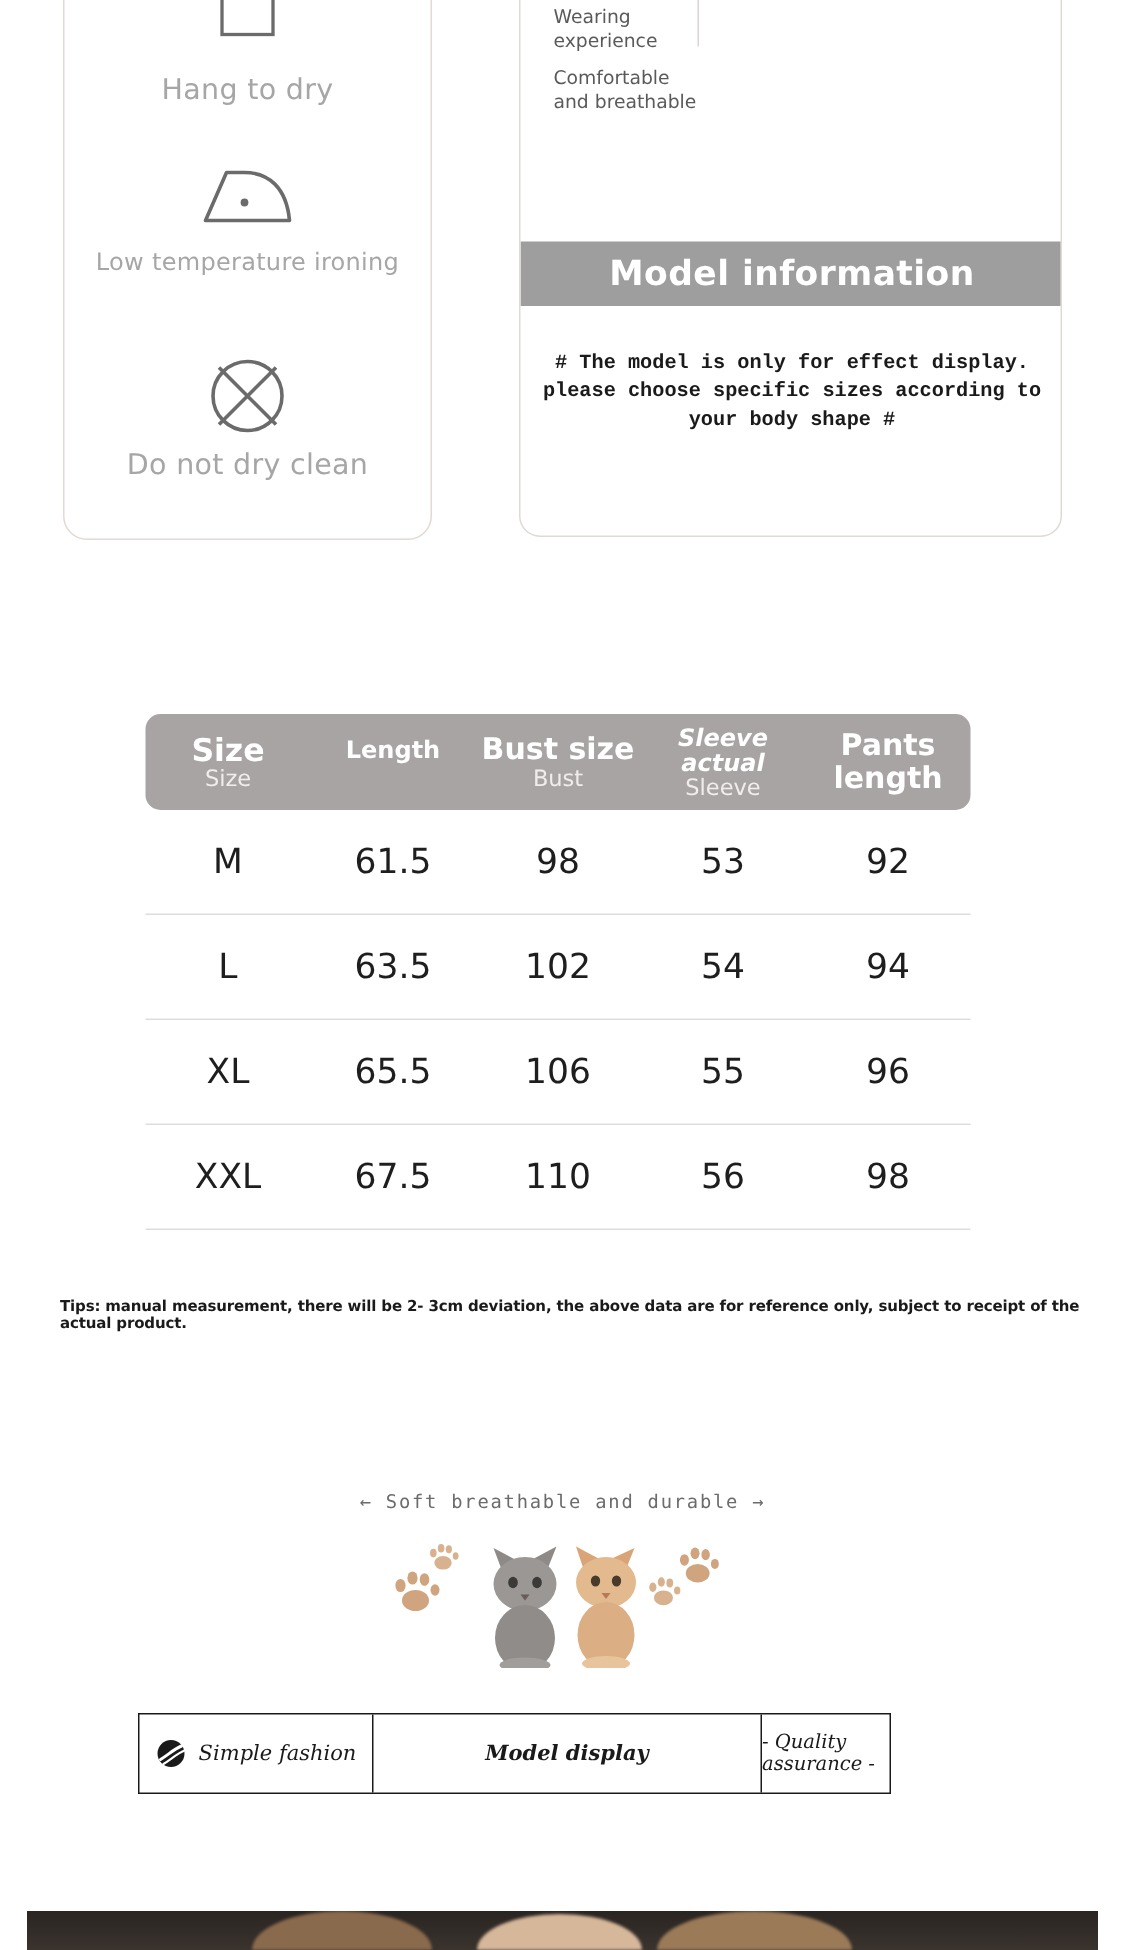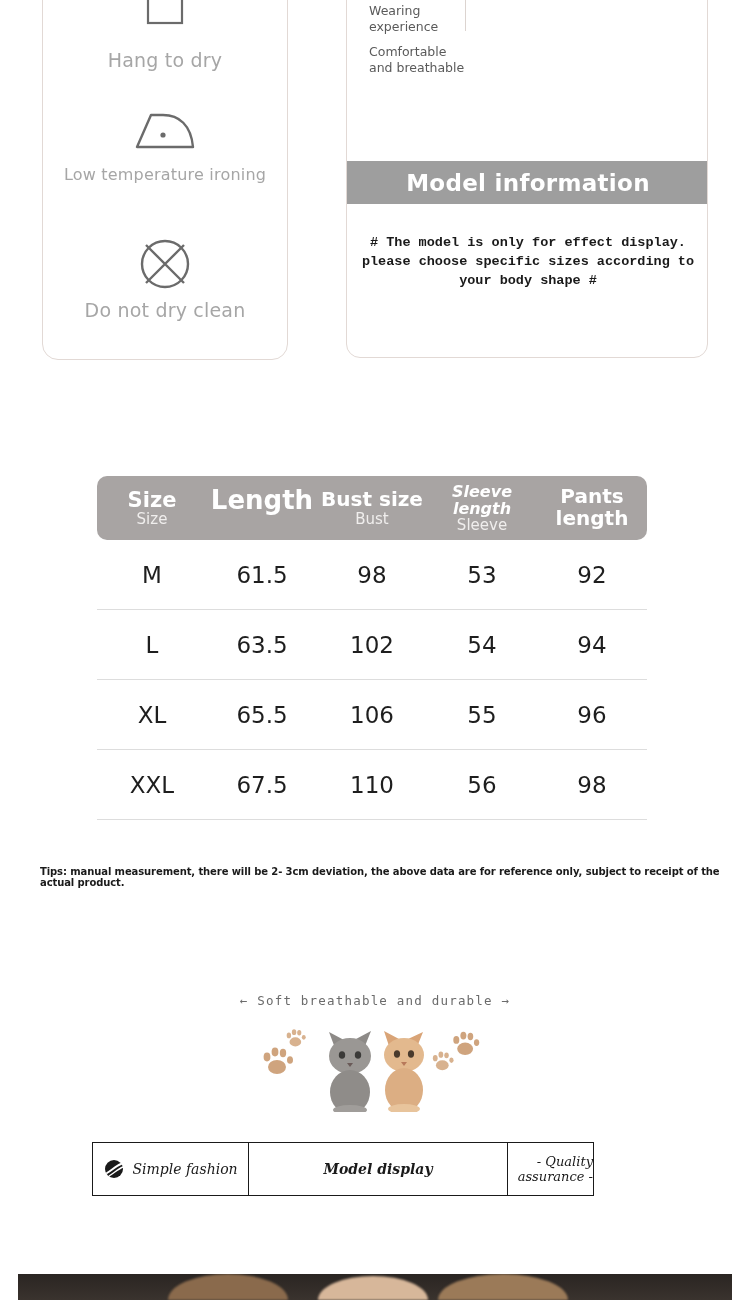--- a/index.html
+++ b/index.html
@@ -135,21 +135,21 @@
     font-size: 20px;
     font-weight: bold;
   }
   .size-head .cell .sub {
     display: block;
     font-size: 15px;
     font-weight: normal;
     color: #f0eeed;
   }
   .size-head .cell.c0 .en { font-size: 21px; }
-  .size-head .cell.c1 .en { font-size: 26px; }
+  .size-head .cell.c1 .en { font-size: 16px; }
   .size-head .cell.c1 .sub { visibility: hidden; }
   .size-head .cell.c3 .en { font-style: italic; font-size: 16px; }
   .size-head .cell.c3 .sub { font-style: normal; }
 
   .size-row {
     display: flex;
     height: 69px;
     align-items: center;
     border-bottom: 1px solid #dddddd;
   }
@@ -206,21 +206,21 @@
     display: flex;
     align-items: center;
     justify-content: center;
     font-family: "DejaVu Serif", serif;
     font-style: italic;
     font-size: 14px;
     color: #1a1a1a;
   }
   .bottom-bar .bcell.c1 { width: 155px; border-right: 1px solid #1a1a1a; gap: 7px; }
   .bottom-bar .bcell.c2 { width: 258px; border-right: 1px solid #1a1a1a; font-weight: bold; }
-  .bottom-bar .bcell.c3 { flex: 1; font-size: 13px; text-align: right; }
+  .bottom-bar .bcell.c3 { flex: 1; font-size: 13px; }
 
   
   .photo-strip {
     position: absolute;
     left: 18px;
     top: 1274px;
     width: 714px;
     height: 26px;
     background: linear-gradient(180deg, #2a2522 0%, #3a332e 100%);
     overflow: hidden;
@@ -311,21 +311,21 @@
     </div>
     <div class="cell c1">
       <span class="en">Length</span>
       <span class="sub">Length</span>
     </div>
     <div class="cell c2">
       <span class="en">Bust size</span>
       <span class="sub">Bust</span>
     </div>
     <div class="cell c3">
-      <span class="en">Sleeve length</span>
+      <span class="en">Sleeve actual</span>
       <span class="sub">Sleeve</span>
     </div>
     <div class="cell c4">
       <span class="en">Pants length</span>
       <span class="sub"></span>
     </div>
   </div>
 
   <div class="size-row">
     <div class="cell">M</div>

